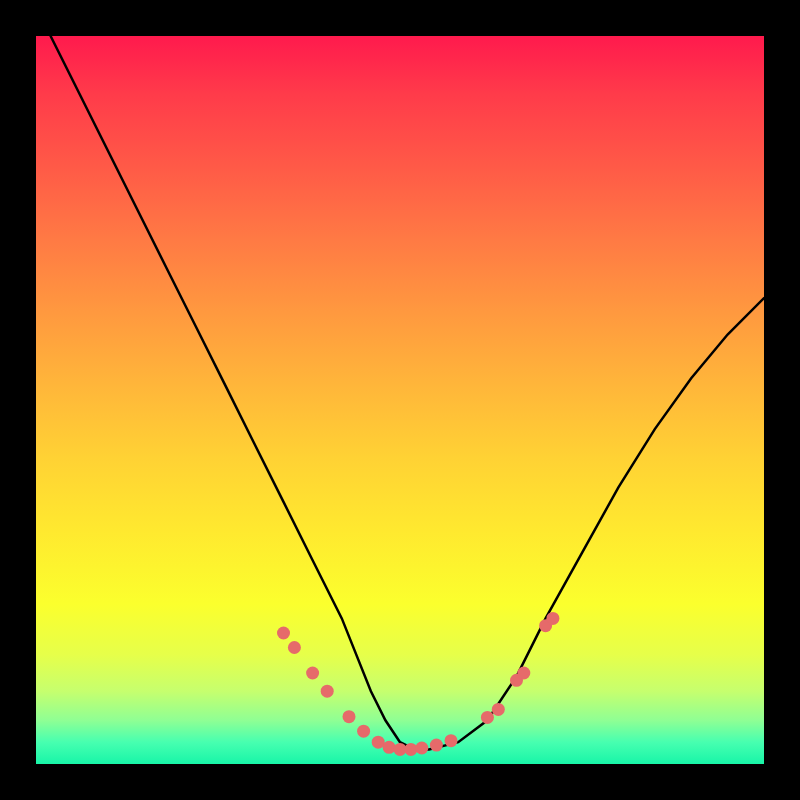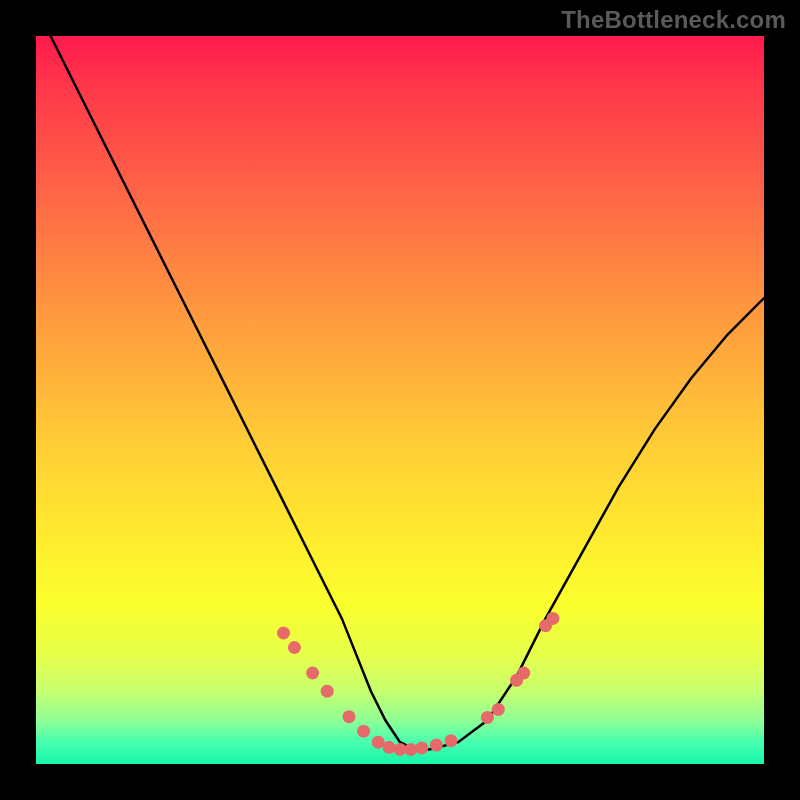--- a/index.html
+++ b/index.html
@@ -83,14 +83,13 @@
           <circle cx="415.0" cy="704.7" r="6.5" fill="#e66a6a"></circle>
           <circle cx="451.4" cy="681.4" r="6.5" fill="#e66a6a"></circle>
           <circle cx="462.3" cy="673.4" r="6.5" fill="#e66a6a"></circle>
           <circle cx="480.5" cy="644.3" r="6.5" fill="#e66a6a"></circle>
           <circle cx="487.8" cy="637.0" r="6.5" fill="#e66a6a"></circle>
           <circle cx="509.6" cy="589.7" r="6.5" fill="#e66a6a"></circle>
           <circle cx="516.9" cy="582.4" r="6.5" fill="#e66a6a"></circle>
         </g>
     </svg>
   </div>
-  <div class="watermark">TheBottleneck.com</div>
 </div>
 
 </body></html>

